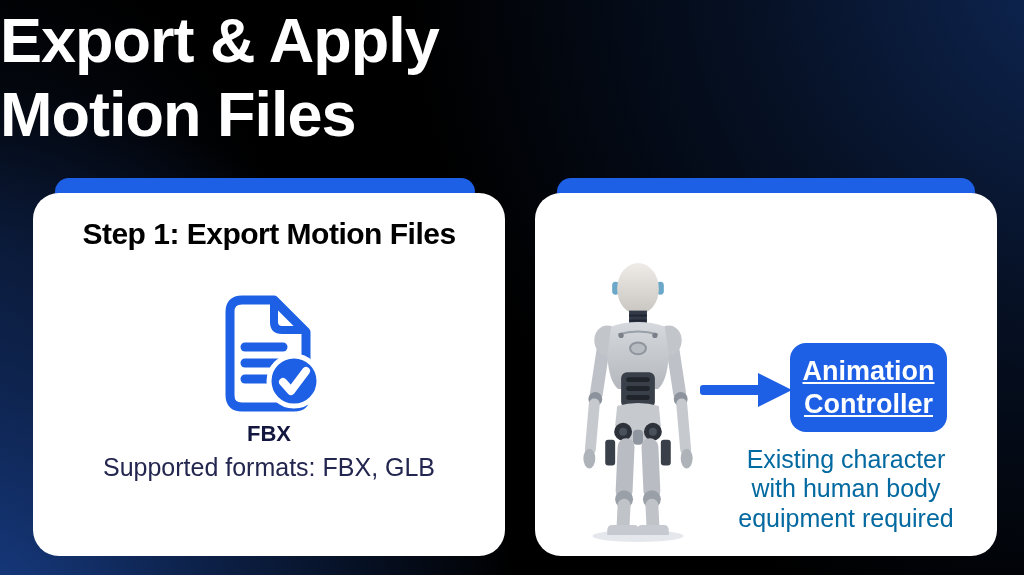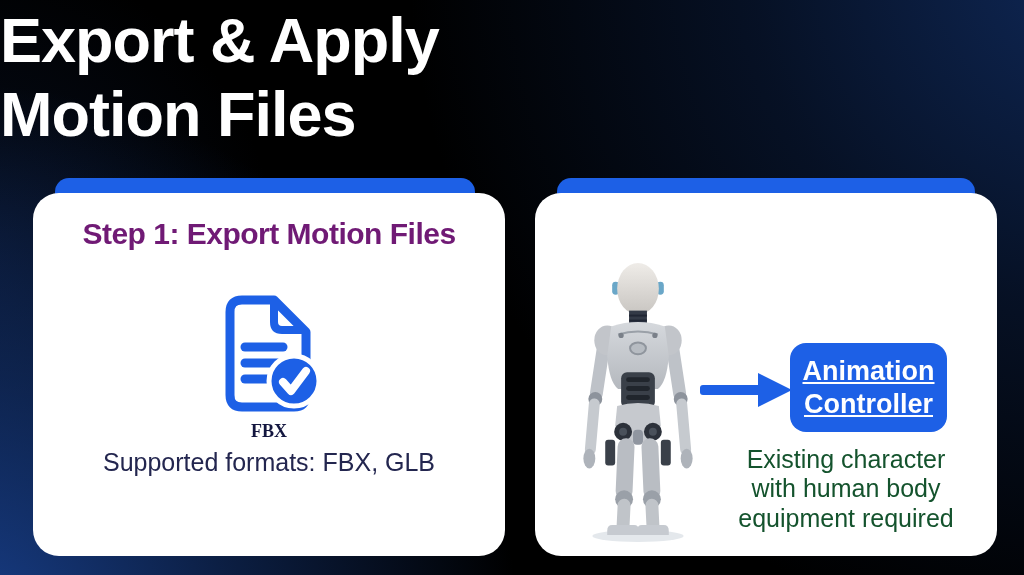--- a/index.html
+++ b/index.html
@@ -26,45 +26,45 @@
   .accent-left  { left:55px;  width:420px; }
   .accent-right { left:557px; width:418px; }
   .card {
     position:absolute; top:193px; height:363px;
     background:#ffffff; border-radius:26px;
   }
   .card-left  { left:33px;  width:472px; }
   .card-right { left:535px; width:462px; }
   .card h2 {
     margin-top:24px; text-align:center;
-    font-size:30px; font-weight:bold; color:#701a75; letter-spacing:-0.5px;
+    font-size:30px; font-weight:bold; color:#000000; letter-spacing:-0.5px;
   }
   .formats-row {
     display:flex; justify-content:center; gap:96px; margin-top:44px;
   }
   .format-item { display:flex; flex-direction:column; align-items:center; }
   .format-item svg { width:102px; height:118px; }
   .format-label {
-    margin-top:8px; font-size:18px; font-weight:bold; color:#13163f;font-family:Liberation Serif, serif;
+    margin-top:8px; font-size:22px; font-weight:bold; color:#13163f;
   }
   .step1-caption {
     margin-top:6px; text-align:center; font-size:25px; color:#23264f;
   }
   .robot { position:absolute; left:28px; top:62px; width:150px; height:288px; }
   .flow-arrow { position:absolute; left:163px; top:176px; width:96px; height:42px; }
   .anim-btn {
     position:absolute; left:255px; top:150px; width:157px; height:89px;
     background:#1d60e6; border-radius:16px;
     display:flex; align-items:center; justify-content:center;
     color:#ffffff; font-size:27px; font-weight:bold; line-height:1.2;
     text-align:center; padding:0 14px;text-decoration:underline;
   }
   .step2-caption {
     position:absolute; left:192px; top:252px; width:238px;
-    text-align:center; font-size:25px; line-height:1.17; color:#14532d;
+    text-align:center; font-size:25px; line-height:1.17; color:#0369a1;
   }
 </style>
 </head>
 <body>
 
 <div class="title">
   <div>Export &amp; Apply</div>
   <div>Motion Files</div>
 </div>
 

